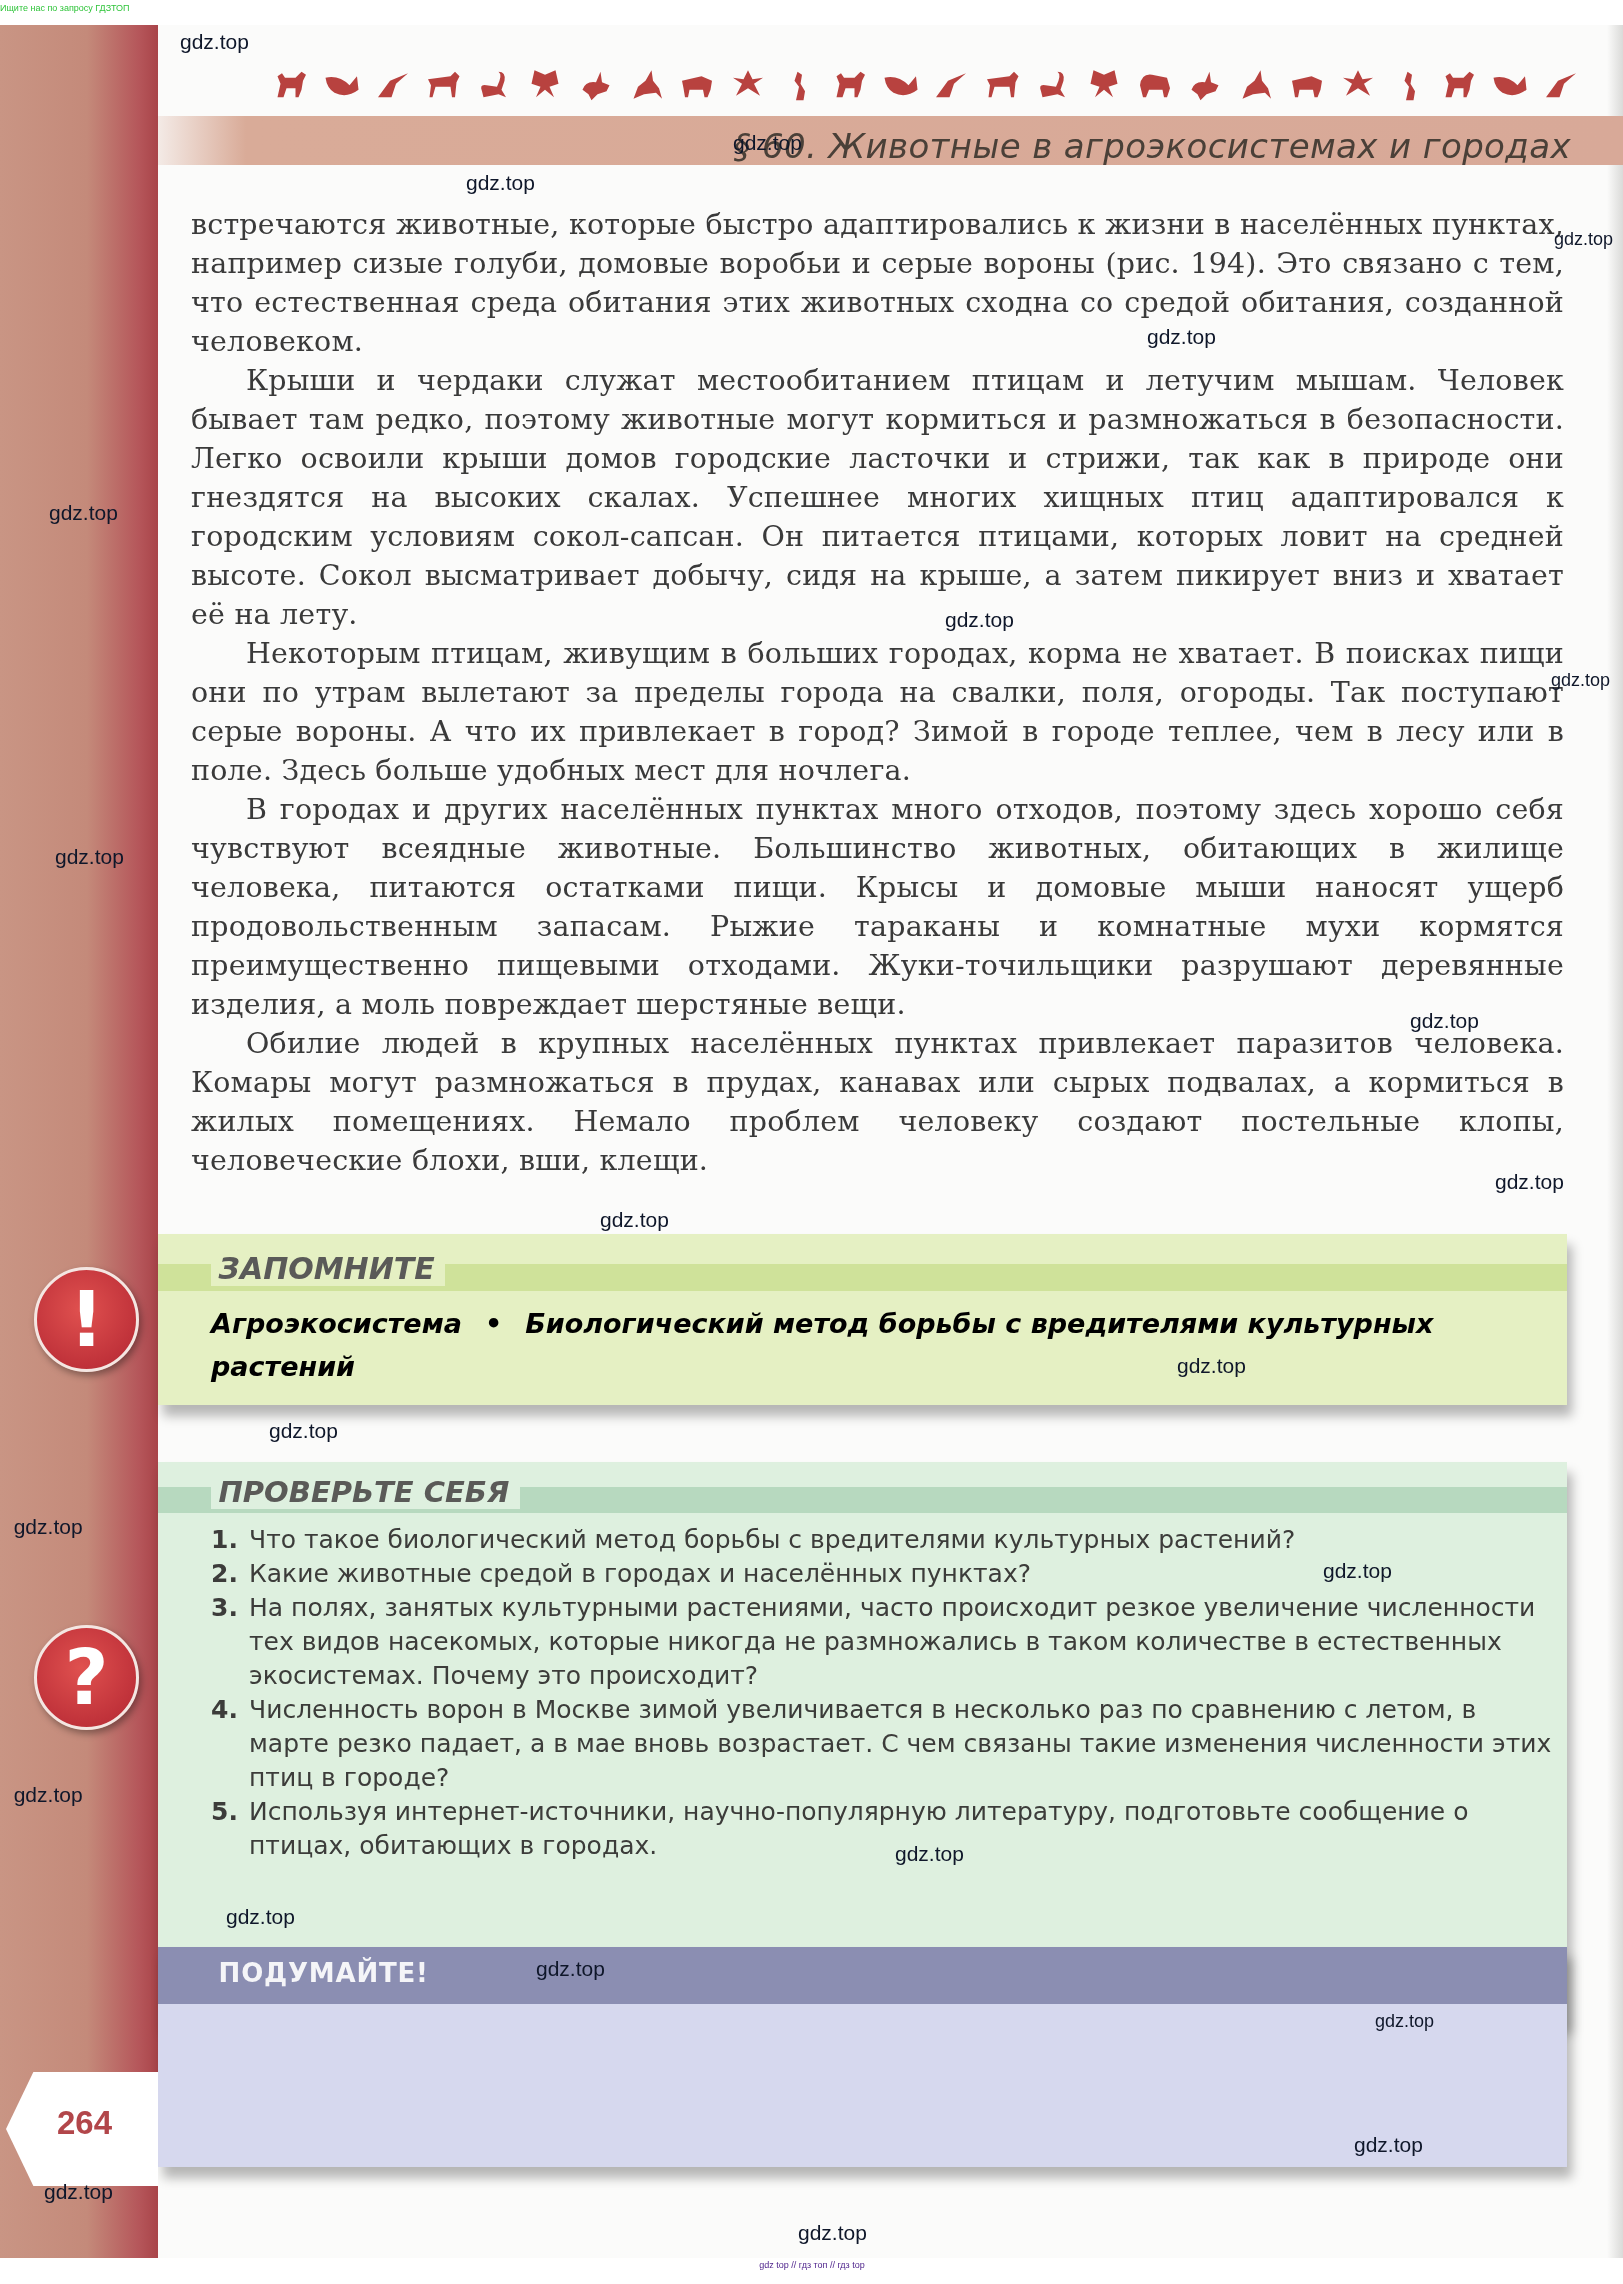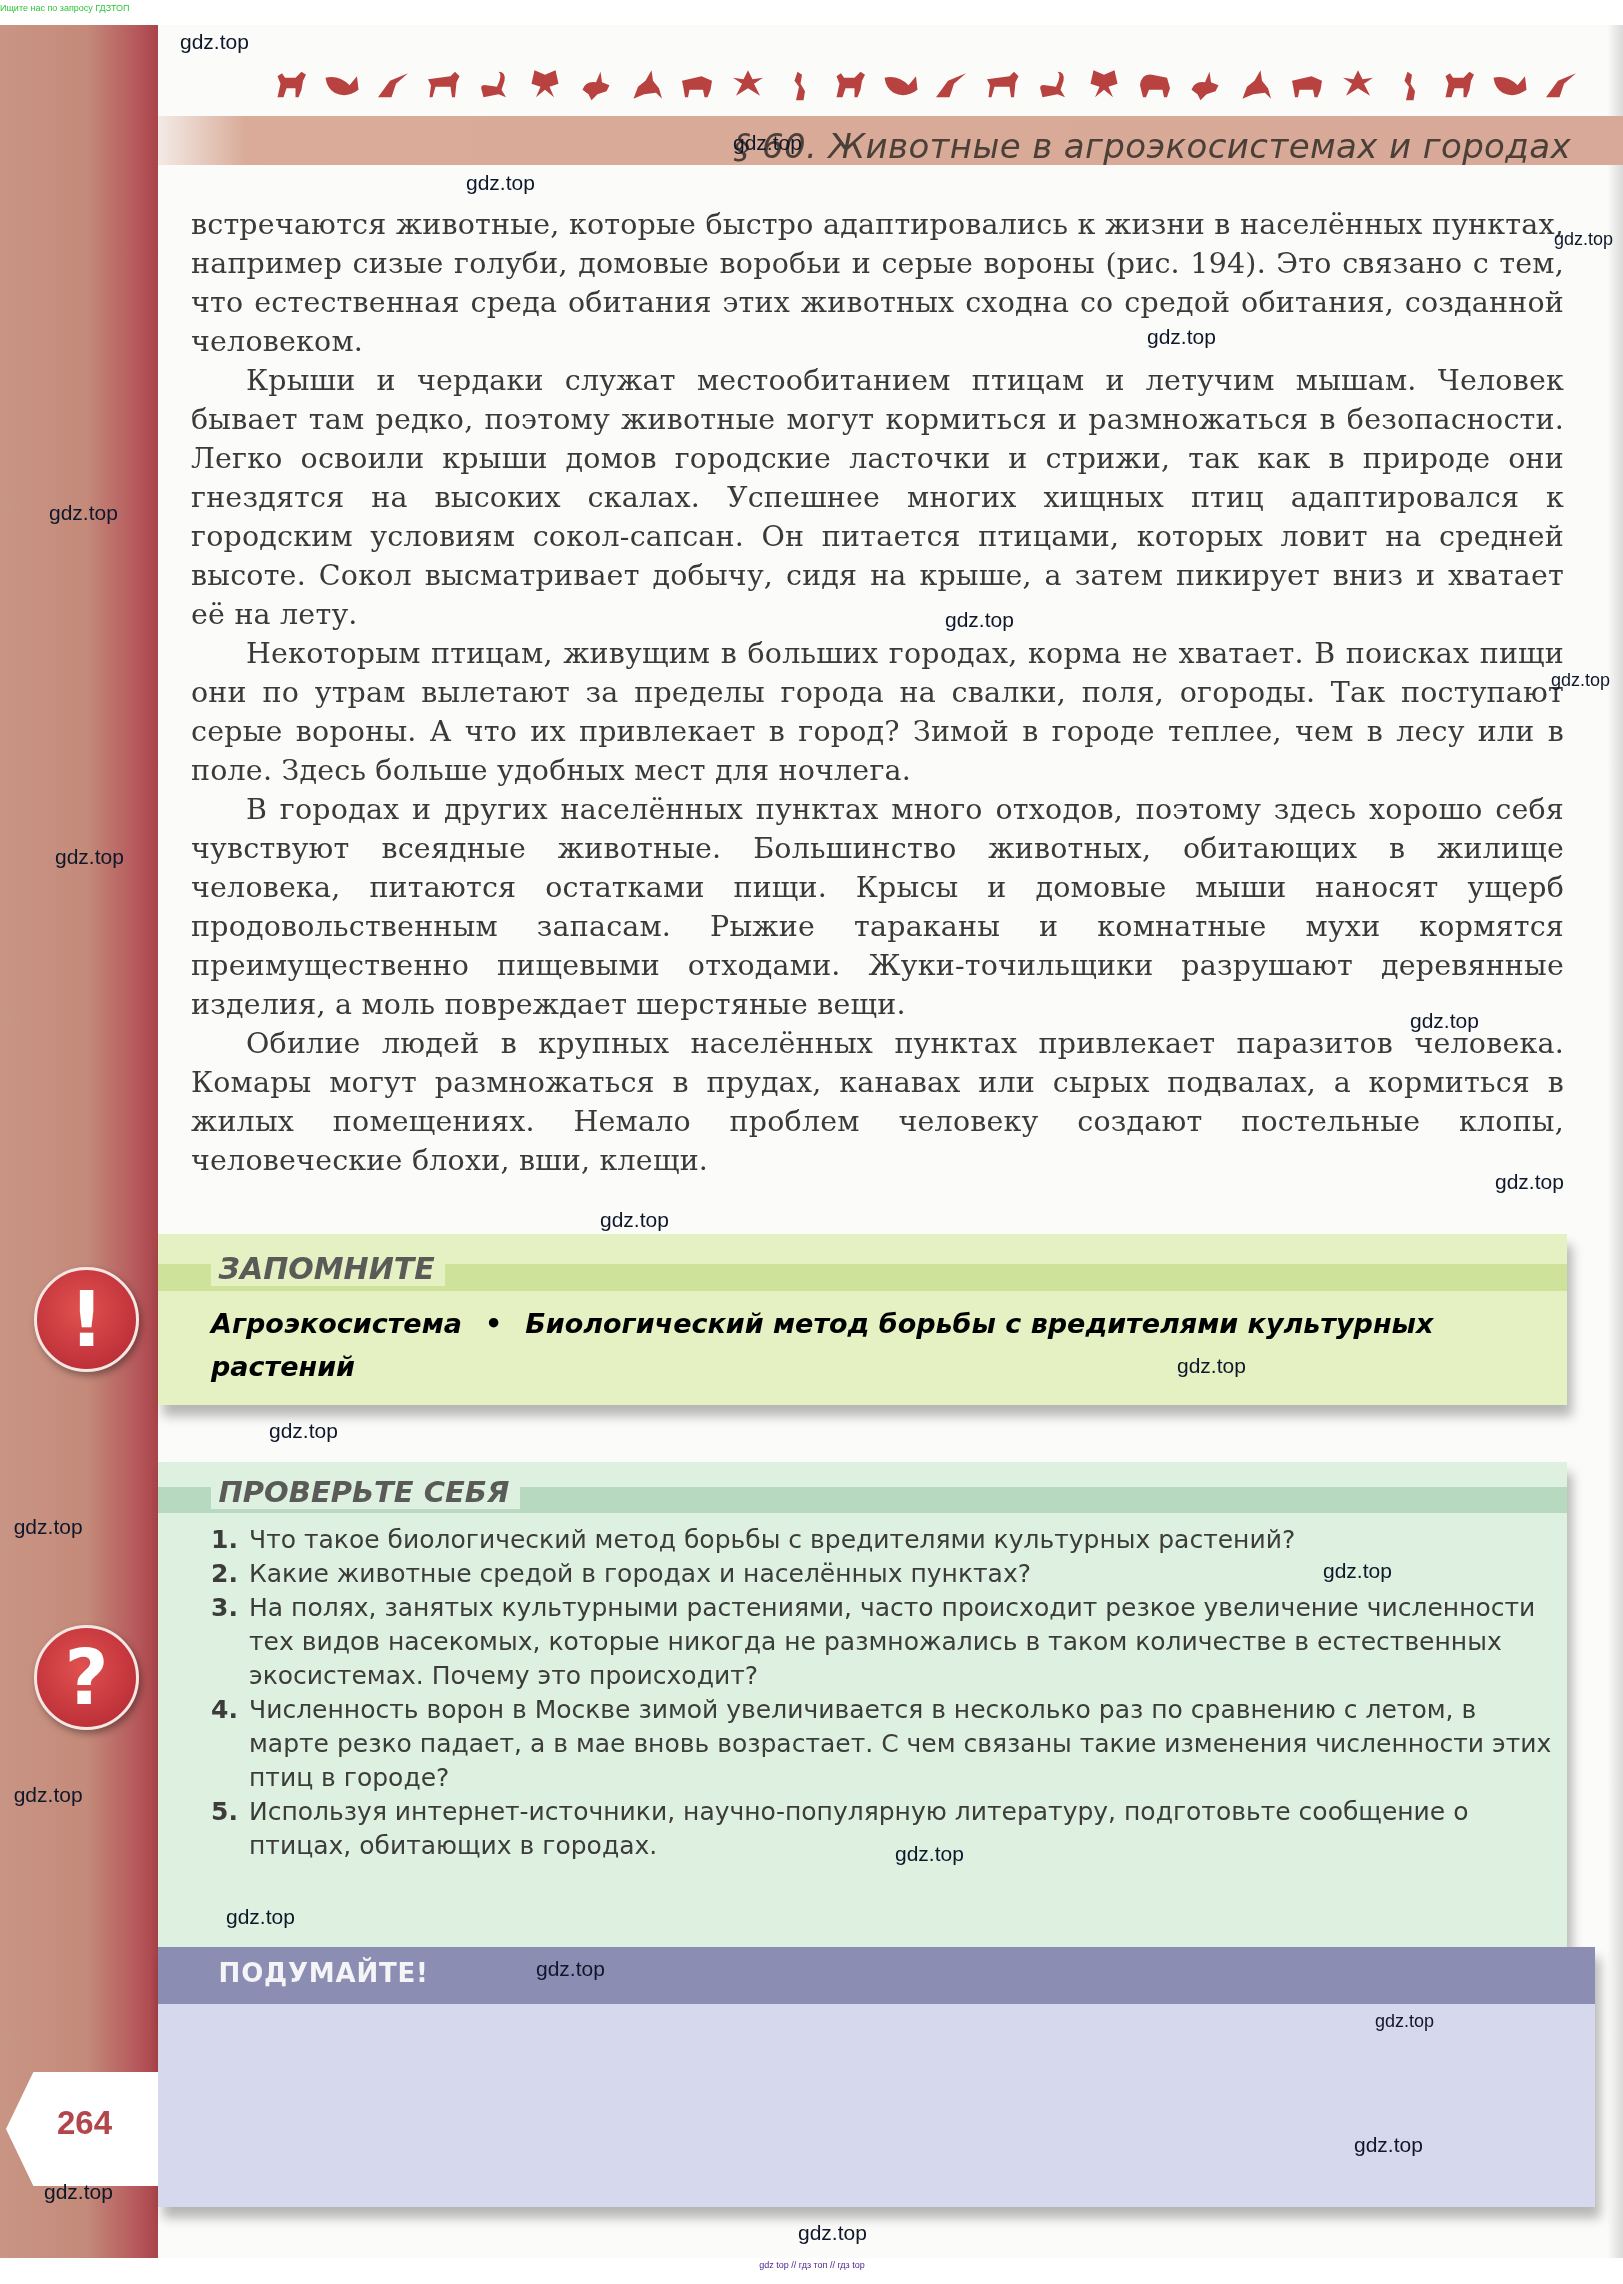--- a/index.html
+++ b/index.html
@@ -48,21 +48,21 @@
   }
   .body-text p { margin:0; text-indent:0; }
   .body-text p.indent { text-indent:55px; }
   .box {
     position:absolute; left:158px; width:1409px; box-shadow:4.6px 10.6px 10.6px rgba(0,0,0,0.28);
   }
   .box-remember { top:1234px; height:171px; background:#e5f0c3; }
   .box-remember .strip { position:absolute; left:0; top:30px; width:100%; height:27px; background:#cfe29a; }
   .box-check { top:1462px; height:561px; background:#def0df; }
   .box-check .strip { position:absolute; left:0; top:25px; width:100%; height:26px; background:#b7d9bf; }
-  .box-think { top:1947px; height:260px; background:#d6d8ee;padding-left:28px; }
+  .box-think { top:1947px; height:220px; background:#d6d8ee; }
   .box-think .strip { position:absolute; left:0; top:0; width:100%; height:57px; background:#8b8eb2; }
   .box-title {
     position:absolute; left:53px; font-family:"DejaVu Sans", sans-serif; font-weight:bold;
     font-style:italic; color:#5a5a58; background:inherit; padding:0 10.6px 0 7.6px;
   }
   .box-remember .box-title { top:16.7px; font-size:30px; background:#e5f0c3; }
   .box-check .box-title { top:13px; font-size:29px; background:#def0df; }
   .box-think .box-title { top:10.6px; font-size:26px; color:#f5f5f8; font-style:normal; background:none; letter-spacing:0.8px; }
   .remember-terms {
     position:absolute; left:53px; top:68px; width:1291px; font-family:"DejaVu Sans", sans-serif;

